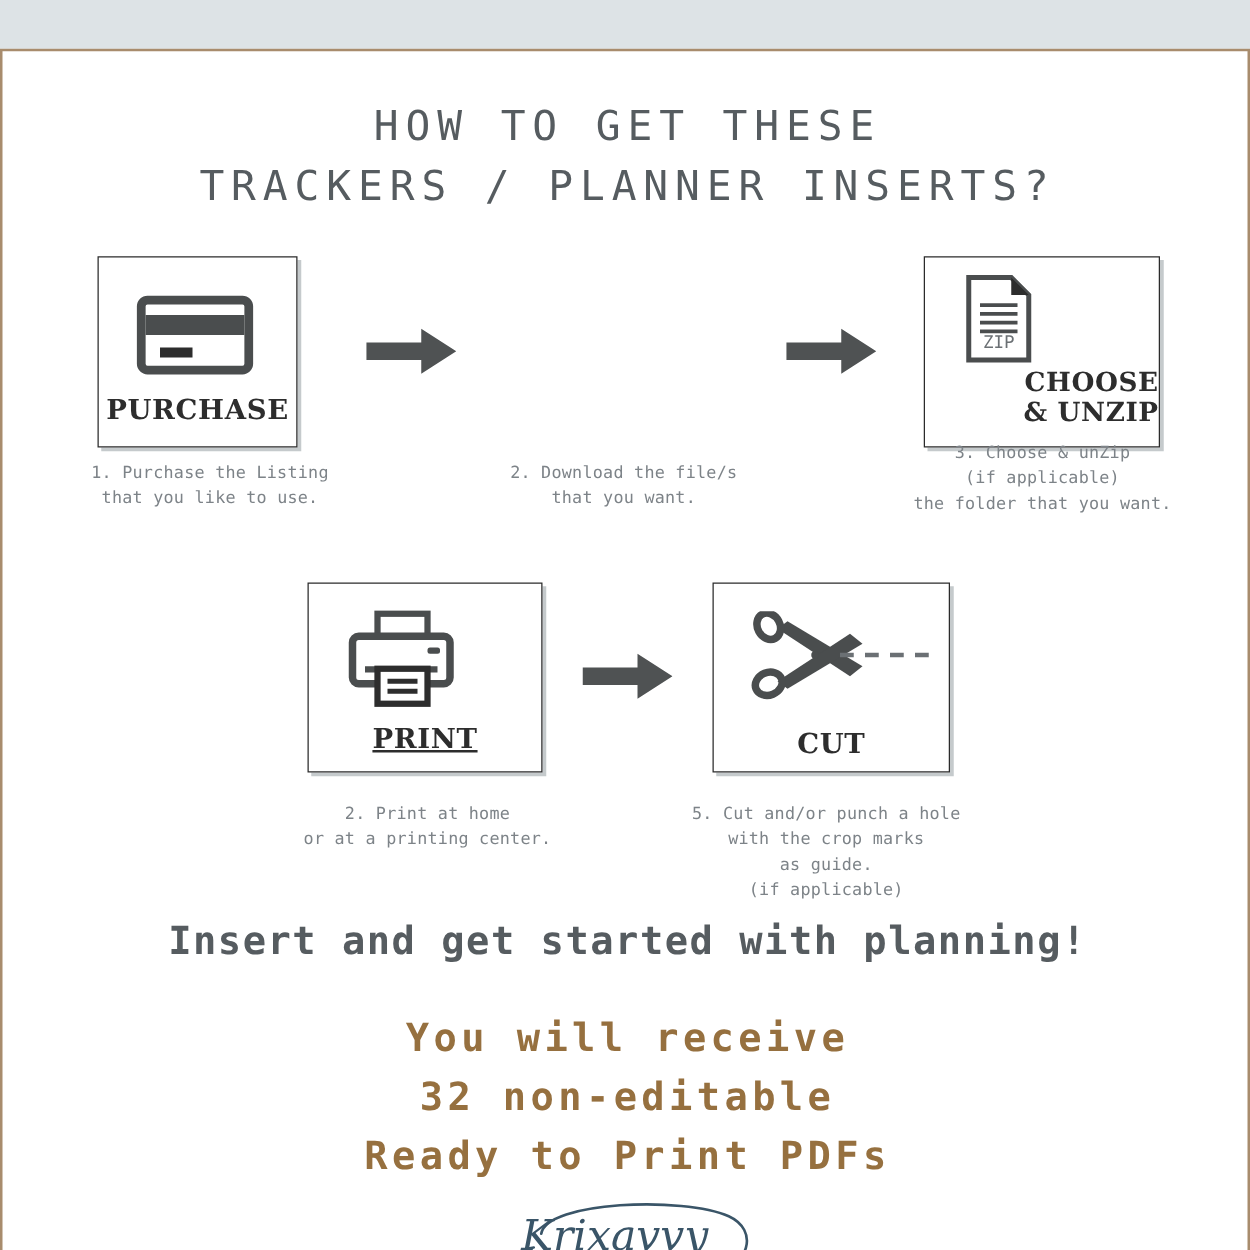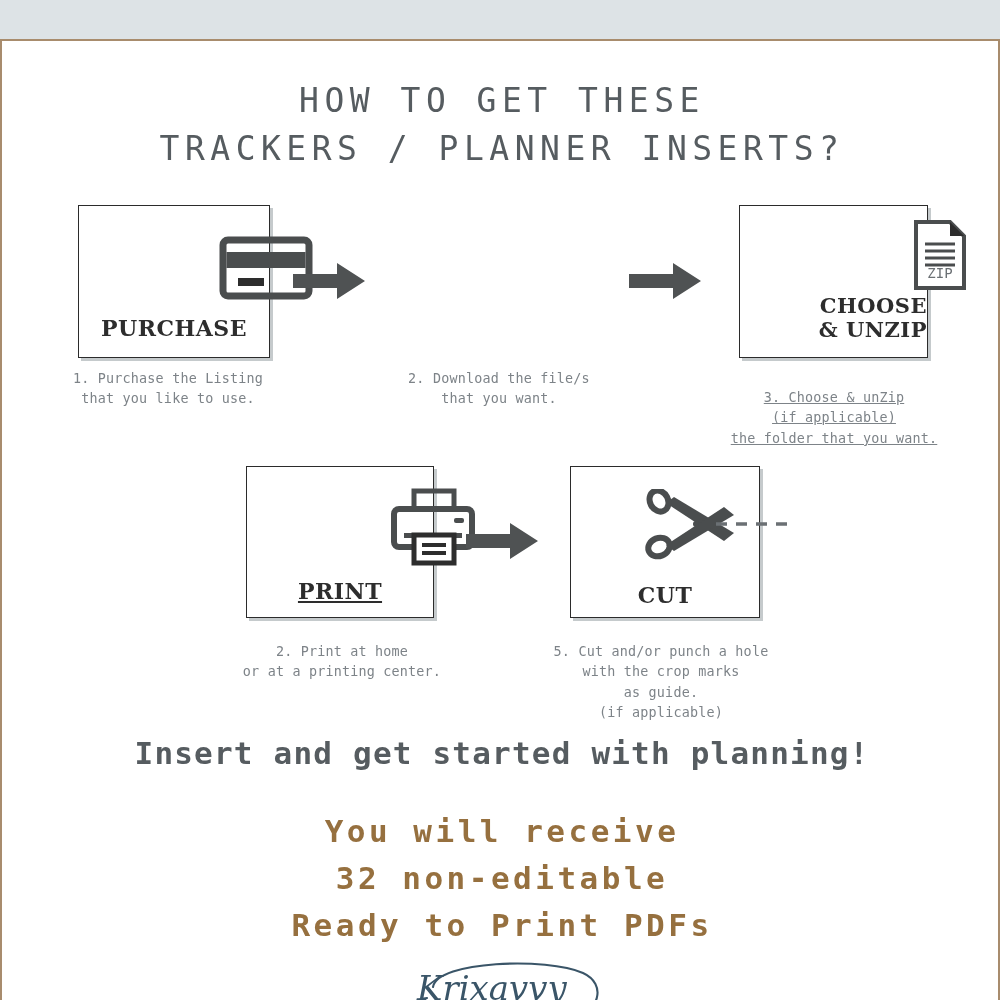--- a/index.html
+++ b/index.html
@@ -43,42 +43,42 @@
   
   .card {
     position: absolute;
     background: #ffffff;
     border: 1.6px solid #2b2b2b;
     box-shadow: 3px 3px 0 0 rgba(150,158,163,0.55);
     box-sizing: border-box;
   }
   .card-icon {
     position: absolute;
-    left: 16px;
+    left: 0;
     width: 100%;
     display: flex;
     align-items: center;
-    justify-content: flex-end;
+    justify-content: flex-start;
     padding-left: 29px;
   }
   .card-label {
     position: absolute;
     left: 0;
     width: 100%;
     text-align: center;
     font-family: "DejaVu Serif", serif;
     font-weight: bold;
     color: #2d2d2d;
     line-height: 1.14;
     white-space: pre-line;
     letter-spacing: 0.5px;
   }
 
   
-  #card-purchase { left: 76px;  top: 164px; width: 192px; height: 153px; text-decoration: underline; }
+  #card-purchase { left: 76px;  top: 164px; width: 160px; height: 153px; text-decoration: underline; }
   #card-purchase .card-icon  { top: 26px; height: 72px; }
   #card-purchase .card-label { top: 110px; font-size: 22px; }
 
   #card-download { left: 402px; top: 164px; width: 189px; height: 153px; }
   #card-download .card-icon  { top: 22px; height: 78px; }
   #card-download .card-label { top: 111px; font-size: 22px; }
 
   #card-unzip { left: 737px; top: 164px; width: 189px; height: 153px; }
   #card-unzip .card-icon  { top: 12px; height: 74px; }
   #card-unzip .card-label { top: 88px; font-size: 21px; text-align: right; }
@@ -107,21 +107,21 @@
     text-align: center;
     color: #7d8388;
     font-family: "DejaVu Sans Mono", monospace;
     font-size: 13.4px;
     line-height: 1.52;
     white-space: pre-line;
     letter-spacing: 0.2px;
   }
   #cap-1 { left: 16px;  top: 328px; width: 300px; text-align: center; }
   #cap-2 { left: 347px; top: 328px; width: 300px; }
-  #cap-3 { left: 682px; top: 347px; width: 300px; text-decoration: underline; }
+  #cap-3 { left: 682px; top: 312px; width: 300px; }
   #cap-4 { left: 190px; top: 601px; width: 300px; }
   #cap-5 { left: 509px; top: 601px; width: 300px; }
 
   
   .headline {
     position: absolute;
     left: 0;
     top: 694px;
     width: 1000px;
     text-align: center;

